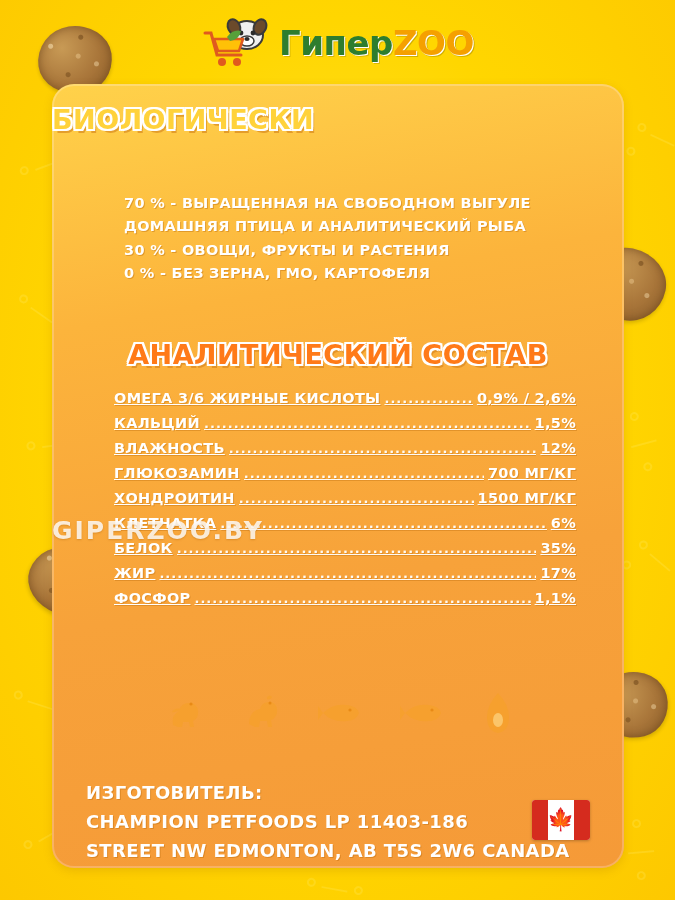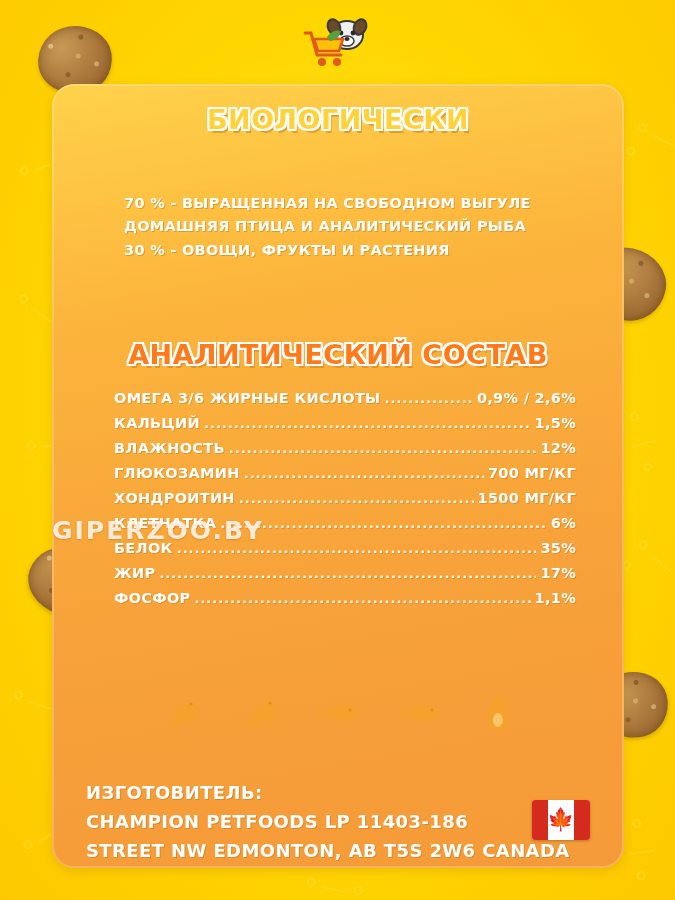--- a/index.html
+++ b/index.html
@@ -71,21 +71,21 @@
     position: absolute;
     left: 52px; top: 84px;
     width: 572px; height: 784px;
     border-radius: 22px;
     background: linear-gradient(170deg, #FFD24A 0%, #FCB43C 28%, #F7A23A 62%, #F59A38 100%);
     box-shadow: 0 3px 10px rgba(150,90,10,.18), inset 0 0 0 2px rgba(255,255,255,.22);
   }
 
   .title-block {
     position: absolute; left: 0; right: 0; top: 20px;
-    text-align: center;
+    text-align: left;
   }
   .title-line {
     font-family: "DejaVu Sans", sans-serif;
     font-weight: bold;
     font-size: 27px;
     letter-spacing: .5px;
     color: #FFD23A;
     -webkit-text-stroke: 0px;
     text-shadow:
       2px 0 0 #ffffff, -2px 0 0 #ffffff, 0 2px 0 #ffffff, 0 -2px 0 #ffffff,
@@ -126,20 +126,21 @@
   .arow {
     display: flex; align-items: baseline;
     color: #ffffff;
     font-family: "DejaVu Sans", sans-serif;
     font-weight: bold;
     font-size: 14.5px;
     letter-spacing: .3px;
     margin-bottom: 9px;
     text-shadow: 1px 1px 0 rgba(190,110,15,.4);
     white-space: nowrap;
+    text-decoration: underline;
   }
   .arow .name { flex: 0 0 auto; }
   .arow .dots {
     flex: 1 1 auto;
     margin: 0 4px;
     overflow: hidden;
     white-space: nowrap;
     color: #ffffff;
     letter-spacing: 1px;
     font-size: 13px;
@@ -224,37 +225,41 @@
         <ellipse cx="46" cy="24" rx="2.6" ry="2" fill="#2B2B2B"></ellipse>
 
         <path d="M4 18 L10 18 L16 40 L40 40" fill="none" stroke="#E05A1E" stroke-width="3" stroke-linecap="round"></path>
         <path d="M13 24 L42 24 L38 36 L17 36 Z" fill="#FFC107" stroke="#E05A1E" stroke-width="2.5" stroke-linejoin="round"></path>
         <circle cx="21" cy="47" r="4" fill="#E05A1E"></circle>
         <circle cx="36" cy="47" r="4" fill="#E05A1E"></circle>
 
         <path d="M26 22 q6 -8 14 -6 q-2 9 -11 10 z" fill="#57A03A"></path>
       </svg>
     </div>
+    <div class="logo-text">
+      <span class="giper">Гипер</span><span class="zoo">ZOO</span>
+    </div>
   </div>
 
   <div class="kibble k1"></div>
   <div class="kibble k2"></div>
   <div class="kibble k3"></div>
   <div class="kibble k4"></div>
 
   <div class="card">
 
     <div class="title-block">
       <div class="title-line l1">БИОЛОГИЧЕСКИ</div>
     </div>
 
     <div class="bullets">
       <div>70 % - ВЫРАЩЕННАЯ НА СВОБОДНОМ ВЫГУЛЕ</div>
       <div>ДОМАШНЯЯ ПТИЦА И АНАЛИТИЧЕСКИЙ РЫБА</div>
       <div>30 % - ОВОЩИ, ФРУКТЫ И РАСТЕНИЯ</div>
+      <div>0 % - БЕЗ ЗЕРНА, ГМО, КАРТОФЕЛЯ</div>
     </div>
 
     <div class="section-title">АНАЛИТИЧЕСКИЙ СОСТАВ</div>
 
     <div class="analysis">
       <div class="arow">
         <span class="name">ОМЕГА 3/6 ЖИРНЫЕ КИСЛОТЫ</span>
         <span class="dots">..............................................................................</span>
         <span class="val">0,9% / 2,6%</span>
       </div>

